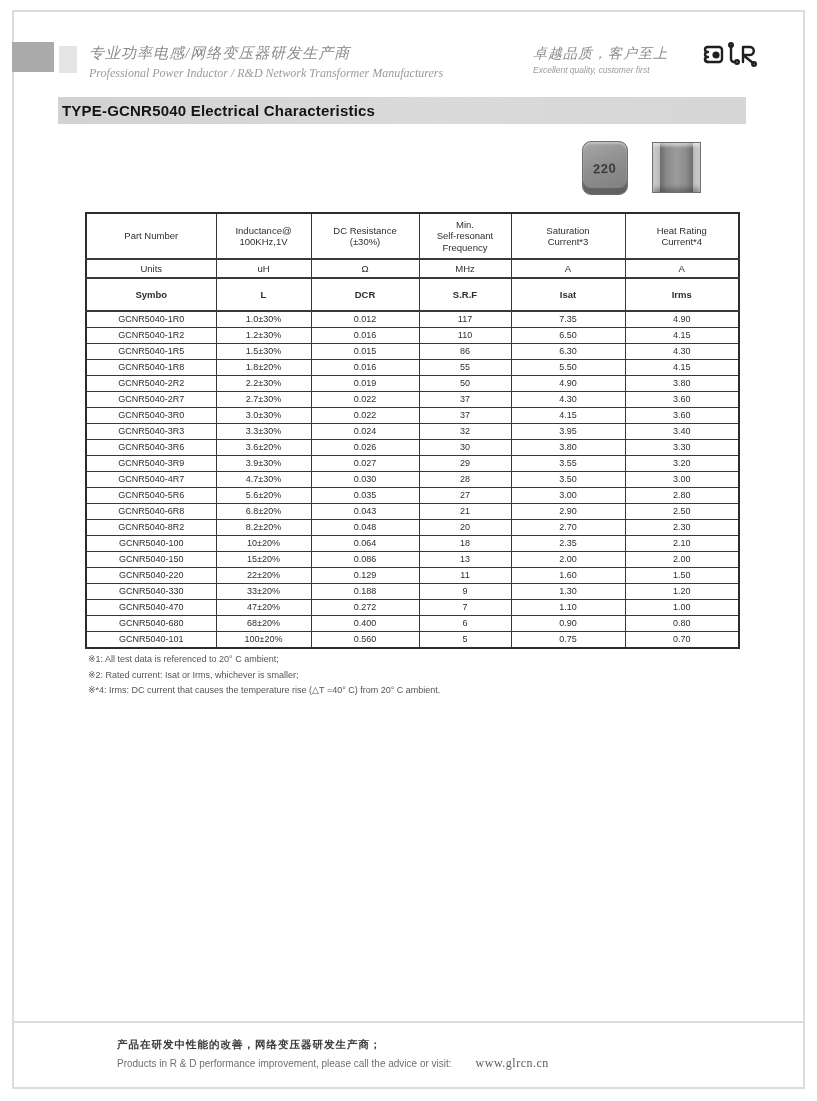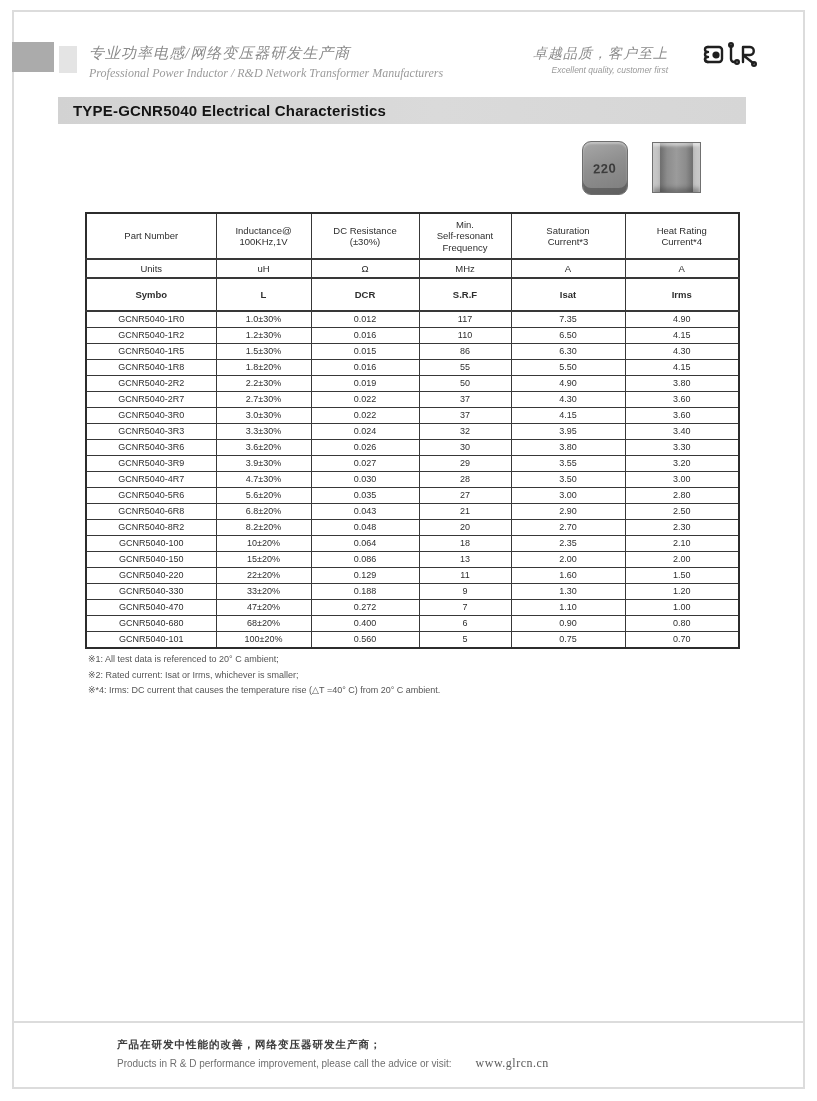--- a/index.html
+++ b/index.html
@@ -39,33 +39,33 @@
     font-size: 12px; font-style: italic; color: #9a9a9a;
     margin-top: 3px; white-space: nowrap; text-align: center;
   }
   .head-right { position: absolute; left: 533px; top: 45px; }
   .head-right .cn {
     font-size: 14px; font-style: italic; color: #8a8a8a;
     letter-spacing: 1px; white-space: nowrap;
   }
   .head-right .en {
     font-size: 8.5px; font-style: italic; color: #9a9a9a;
-    margin-top: 2px; white-space: nowrap; text-align: right;
+    margin-top: 2px; white-space: nowrap;
   }
   .logo { position: absolute; left: 698px; top: 40px; width: 64px; height: 40px; }
   
   .title-band {
     position: absolute; left: 58px; top: 97px;
     width: 688px; height: 27px;
     background: linear-gradient(90deg, #d2d2d2 0%, #dadada 55%, #d6d6d6 100%);
     display: flex; align-items: center;
   }
   .title-band .t {
     font-size: 15px; font-weight: bold; color: #141414;
-    padding-left: 15px; letter-spacing: 0.2px;
+    padding-left: 4px; letter-spacing: 0.2px;
   }
   
   .photo-top {
     position: absolute; left: 582px; top: 141px;
     width: 46px; height: 54px;
     background: linear-gradient(160deg, #a8a8a8 0%, #8f8f8f 45%, #7d7d7d 100%);
     border-radius: 9px;
     border: 1px solid #6e6e6e;
     display: flex; align-items: center; justify-content: center;
     box-shadow: inset 0 -6px 0 rgba(60,60,60,.45), inset 0 2px 2px rgba(255,255,255,.35);

